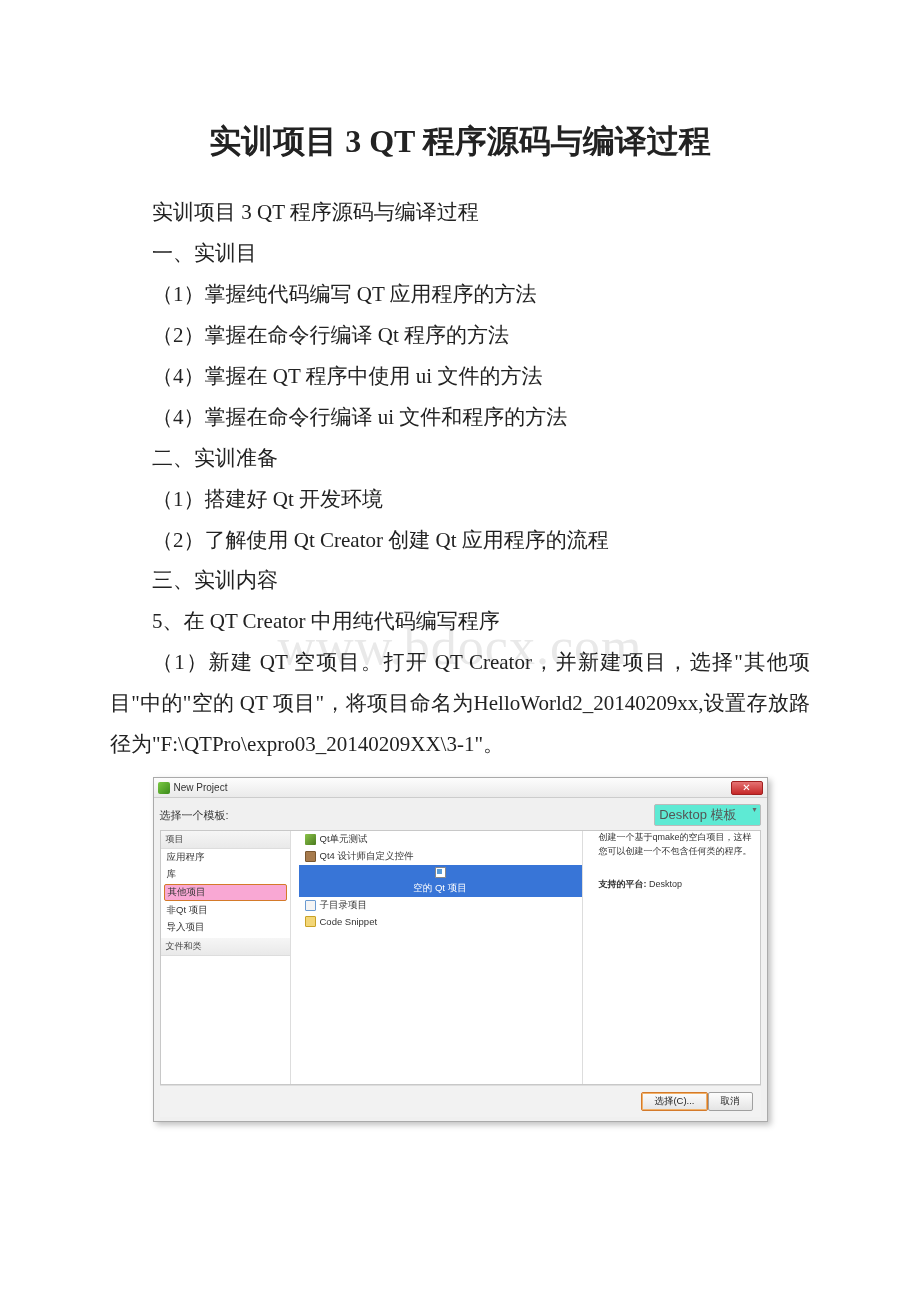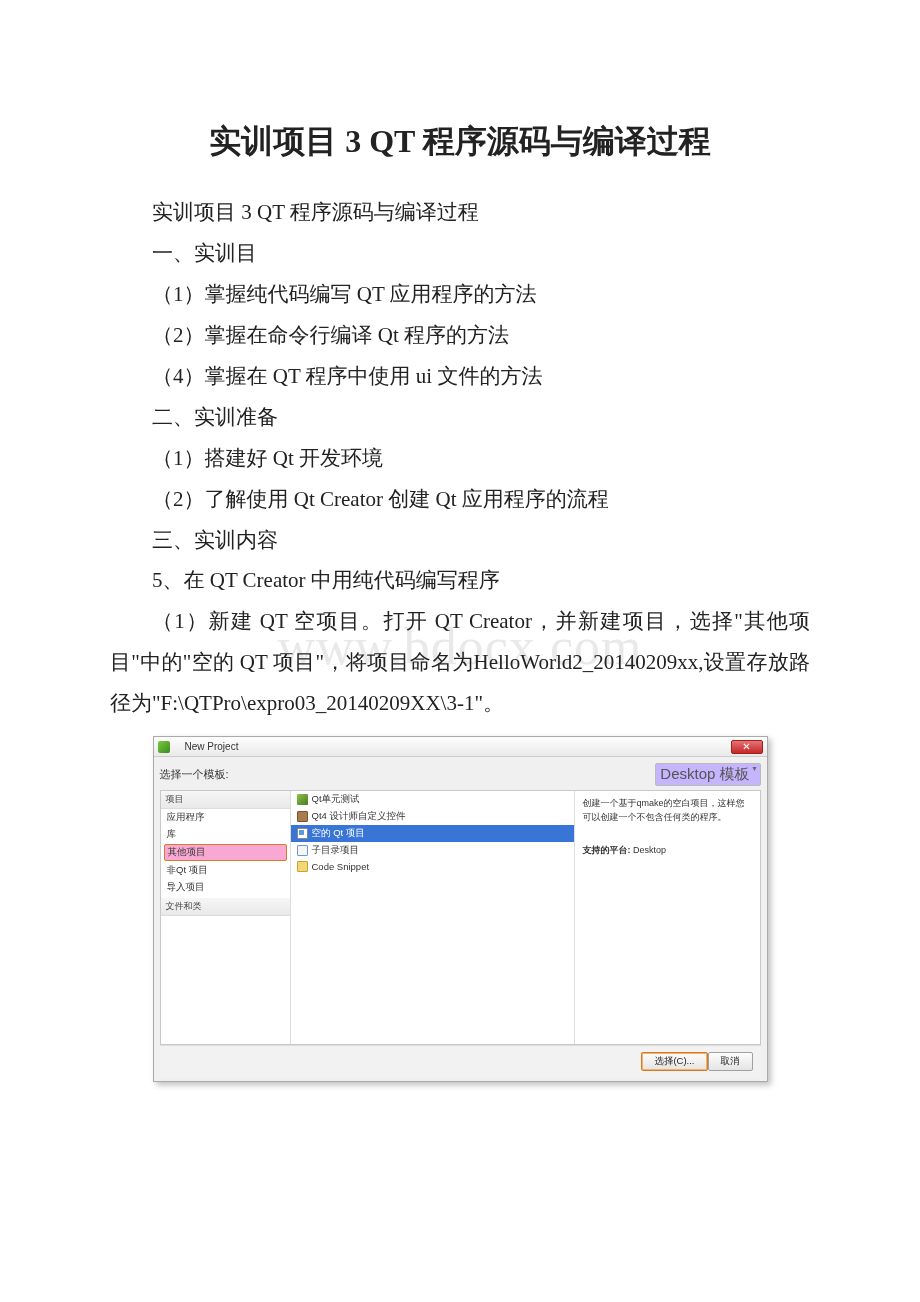--- a/index.html
+++ b/index.html
@@ -63,68 +63,68 @@
     border-bottom: 1px solid #ccc;
     padding: 0 4px;
   }
   .dlg-qt-icon {
     width: 12px; height: 12px;
     background: linear-gradient(135deg,#7ac943,#3b8a1a);
     border-radius: 2px;
     margin-right: 4px;
     flex-shrink: 0;
   }
-  .dlg-title { flex: 1; font-size: 10px; color: #333; margin-left: 11px; }
+  .dlg-title { flex: 1; font-size: 10px; color: #333; }
   .dlg-close {
     width: 32px; height: 14px;
     background: linear-gradient(#e57373,#c62828);
     border: 1px solid #a02020;
     border-radius: 2px;
     display: flex; align-items: center; justify-content: center;
     color: #fff; font-size: 10px; line-height: 1;
   }
   .dlg-body { padding: 4px 6px; }
   .dlg-label-row {
     display: flex;
     justify-content: space-between;
     align-items: center;
     padding: 2px 0 4px 0;
   }
   .dlg-label { font-size: 11px; color: #333; }
   .dlg-dropdown {
     border: 1px solid #bbb;
-    background: #c4b5fd;
-    padding: 1px 10px 1px 4px;
-    font-size: 15px;
+    background: #5eead4;
+    padding: 1px 23px 1px 4px;
+    font-size: 13px;
     color: #555;
     position: relative;
     border-radius: 2px;
   }
   .dlg-dropdown::after {
     content: "▾";
     position: absolute;
     right: 3px; top: 0;
     font-size: 8px;
     color: #666;
   }
   .dlg-columns {
     display: flex;
-    gap: 0;
+    gap: 8px;
     border: 1px solid #c8c8c8;
     background: #fff;
     height: 255px;
   }
   .dlg-col {
     border-right: 1px solid #ddd;
     overflow: hidden;
   }
   .dlg-col:last-child { border-right: none; }
   .col-left { width: 130px; }
   .col-mid { width: 284px; }
-  .col-right { flex: 1; padding: 6px 8px; }
+  .col-right { flex: 1; padding: 0 8px; }
   .col-header {
     background: linear-gradient(#f6f6f6,#e9e9e9);
     border-bottom: 1px solid #ddd;
     font-size: 9px;
     padding: 2px 5px;
     color: #444;
   }
   .col-item {
     padding: 2px 6px;
     font-size: 9.5px;
@@ -136,20 +136,21 @@
   .col-item.selected-left {
     background: #f9a8d4;
     border: 1px solid #d47a2a;
     border-radius: 2px;
     margin: 1px 3px;
     padding: 1px 3px;
   }
   .col-item.selected-mid {
     background: #3875d7;
     color: #fff;
+    flex-direction: column;
   }
   .mid-icon {
     width: 11px; height: 11px;
     flex-shrink: 0;
     border-radius: 1px;
   }
   .ic-green { background: linear-gradient(135deg,#8bc34a,#4a7a1f); }
   .ic-brown { background: #a77b4d; border: 1px solid #7a5730; }
   .ic-blue { background: #f5f5f5; border: 1px solid #6b9bd1; }
   .ic-form { background: #fff; border: 1px solid #888; position: relative; }
@@ -187,20 +188,21 @@
 <div class="page content">
 
   <h1 class="title">实训项目 3 QT 程序源码与编译过程</h1>
 
   <p class="para indent">实训项目 3 QT 程序源码与编译过程</p>
 
   <p class="para indent">一、实训目</p>
   <p class="para indent">（1）掌握纯代码编写 QT 应用程序的方法</p>
   <p class="para indent">（2）掌握在命令行编译 Qt 程序的方法</p>
   <p class="para indent">（4）掌握在 QT 程序中使用 ui 文件的方法</p>
+  <p class="para indent">（4）掌握在命令行编译 ui 文件和程序的方法</p>
 
   <p class="para indent">二、实训准备</p>
   <p class="para indent">（1）搭建好 Qt 开发环境</p>
   <p class="para indent">（2）了解使用 Qt Creator 创建 Qt 应用程序的流程</p>
 
   <p class="para indent">三、实训内容</p>
   <p class="para indent">5、在 QT Creator 中用纯代码编写程序</p>
   <p class="para indent" style="text-indent:2em;">（1）新建 QT 空项目。打开 QT Creator，并新建项目，选择"其他项目"中的"空的 QT 项目"，将项目命名为HelloWorld2_20140209xx,设置存放路径为"F:\QTPro\expro03_20140209XX\3-1"。</p>
 
   <div class="dialog-wrap">

